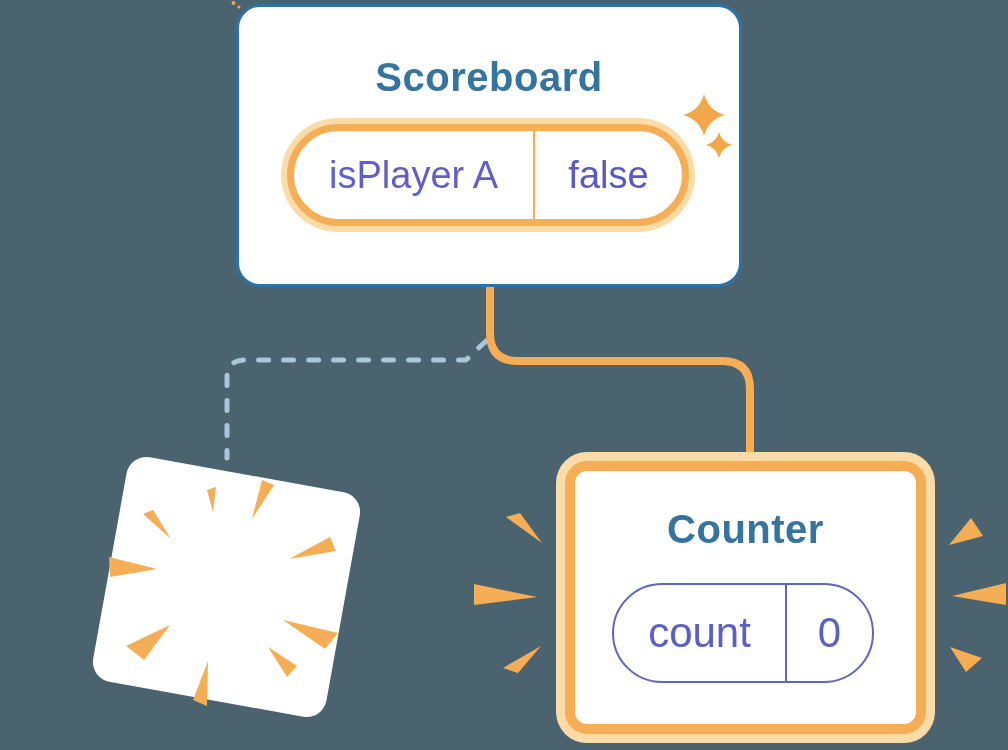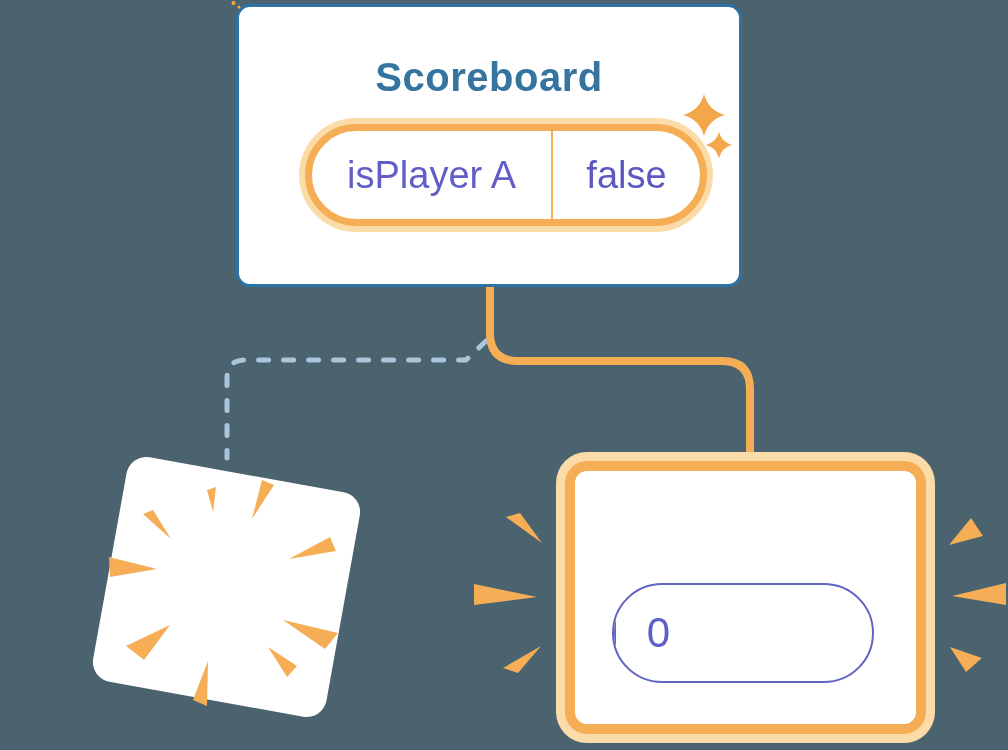--- a/index.html
+++ b/index.html
@@ -9,21 +9,21 @@
     background:#4B636E;
     overflow:hidden;
     font-family:"Liberation Sans", sans-serif;
   }
   svg.layer{position:absolute;left:0;top:0;width:1008px;height:750px;pointer-events:none;}
 
   
   .card{position:absolute;background:#ffffff;box-sizing:border-box;}
   .card.scoreboard{
     left:236px;top:4px;width:506px;height:283px;
-    border:3px solid #2E73A5;border-radius:14px;
+    border:3px solid #2E73A5;border-radius:24px;
   }
   .card.counter{
     left:565px;top:461px;width:361px;height:273px;
     border:10px solid #F5AE55;border-radius:22px;
     box-shadow:0 0 0 9px #FBDCA9;
   }
   .card-title{
     position:absolute;left:0;right:0;text-align:center;
     color:#35749F;font-weight:600;letter-spacing:.5px;
     font-size:40px;line-height:40px;
@@ -31,21 +31,21 @@
   .scoreboard .card-title{top:50px;}
   .counter .card-title{top:38px;}
 
   
   .pill{
     position:absolute;display:flex;align-items:stretch;
     box-sizing:border-box;background:#fff;border-radius:999px;
     overflow:hidden;
   }
   .scoreboard .pill{
-    left:66px;top:117px;width:402px;height:102px;
+    left:48px;top:117px;width:402px;height:102px;
     border:7px solid #F5AE55;
     box-shadow:0 0 0 6px #FBDCA9;
   }
   .counter .pill{
     left:37px;top:112px;width:262px;height:100px;
     border:2px solid #6064C2;
   }
   .pill .cell{display:flex;align-items:center;justify-content:center;}
   .scoreboard .pill .key-cell{width:239px;}
   .scoreboard .pill .val-cell{width:147px;}
@@ -102,21 +102,25 @@
         <span class="state-key">isPlayer A</span>
       </div>
       <div class="divider"></div>
       <div class="cell val-cell">
         <span class="state-value">false</span>
       </div>
     </div>
   </div>
 
   <div class="card counter">
+    <div class="card-title">Counter</div>
     <div class="pill">
+      <div class="cell key-cell">
+        <span class="state-key">count</span>
+      </div>
       <div class="divider"></div>
       <div class="cell val-cell">
         <span class="state-value">0</span>
       </div>
     </div>
   </div>
 
   <svg class="layer" viewBox="0 0 1008 750" aria-hidden="true">
     <g fill="#F2A84A">
       <path d="M 704 94 Q 708.5 110.5 725 115 Q 708.5 119.5 704 136 Q 699.5 119.5 683 115 Q 699.5 110.5 704 94 Z"></path>

